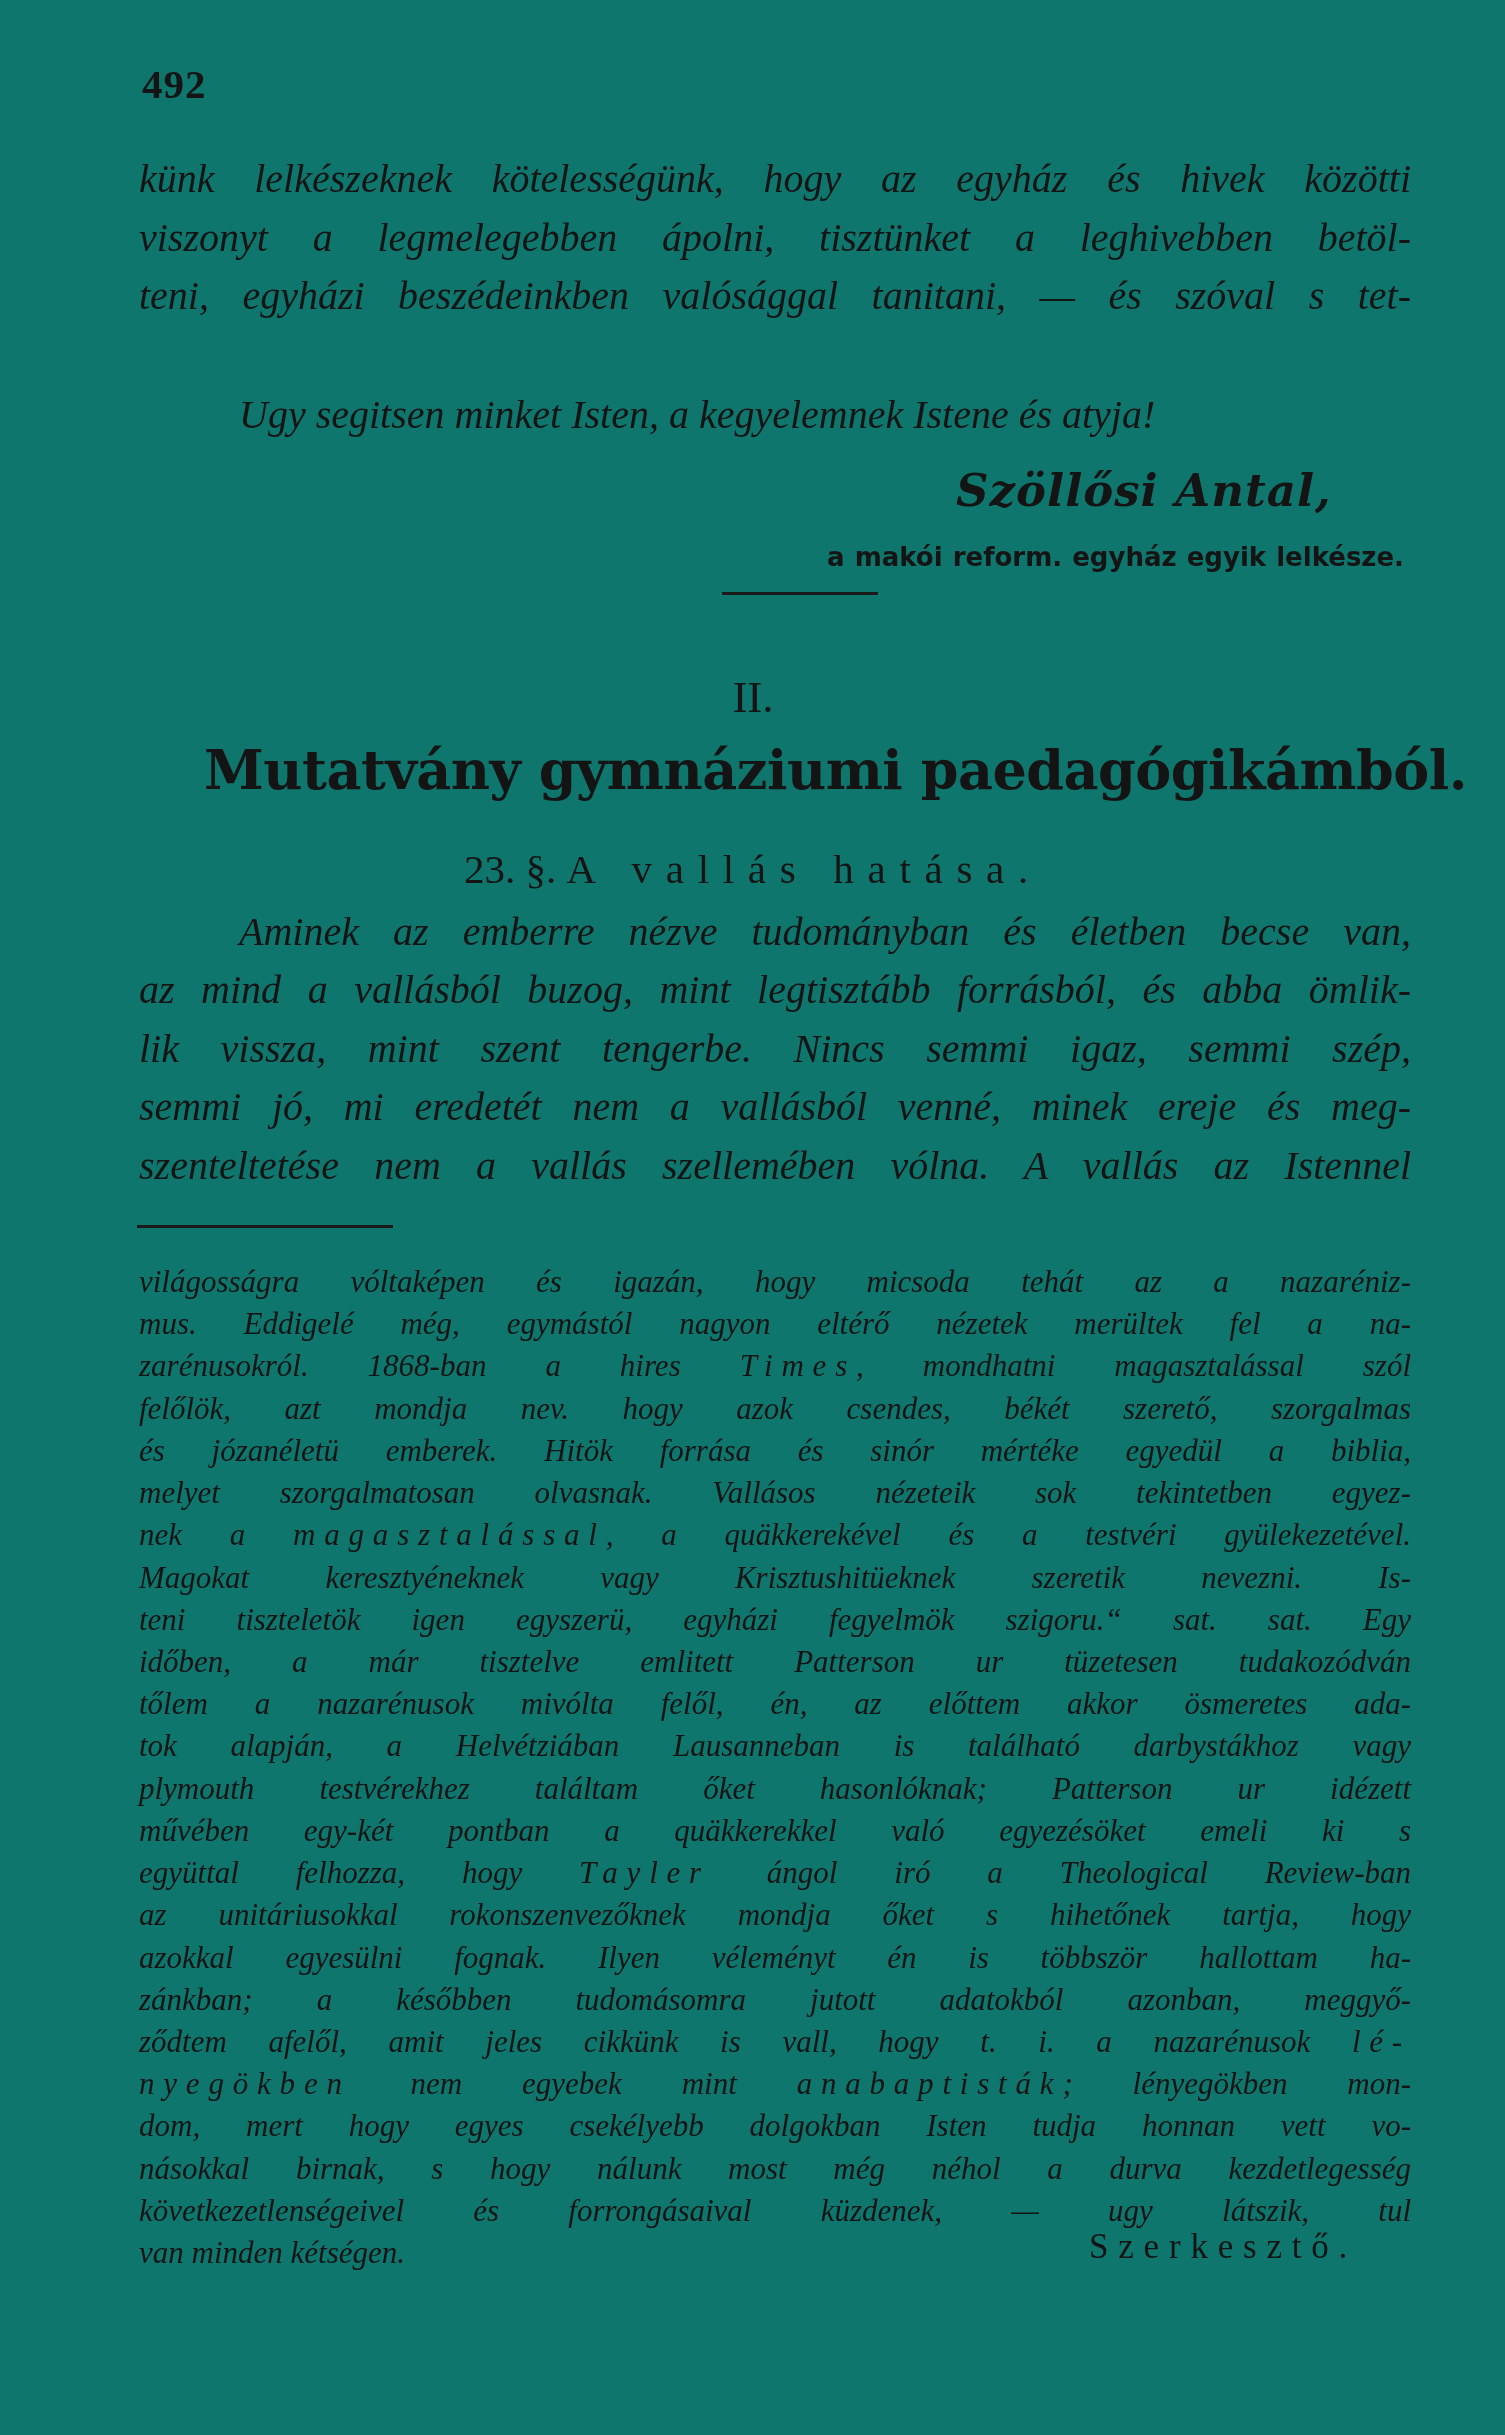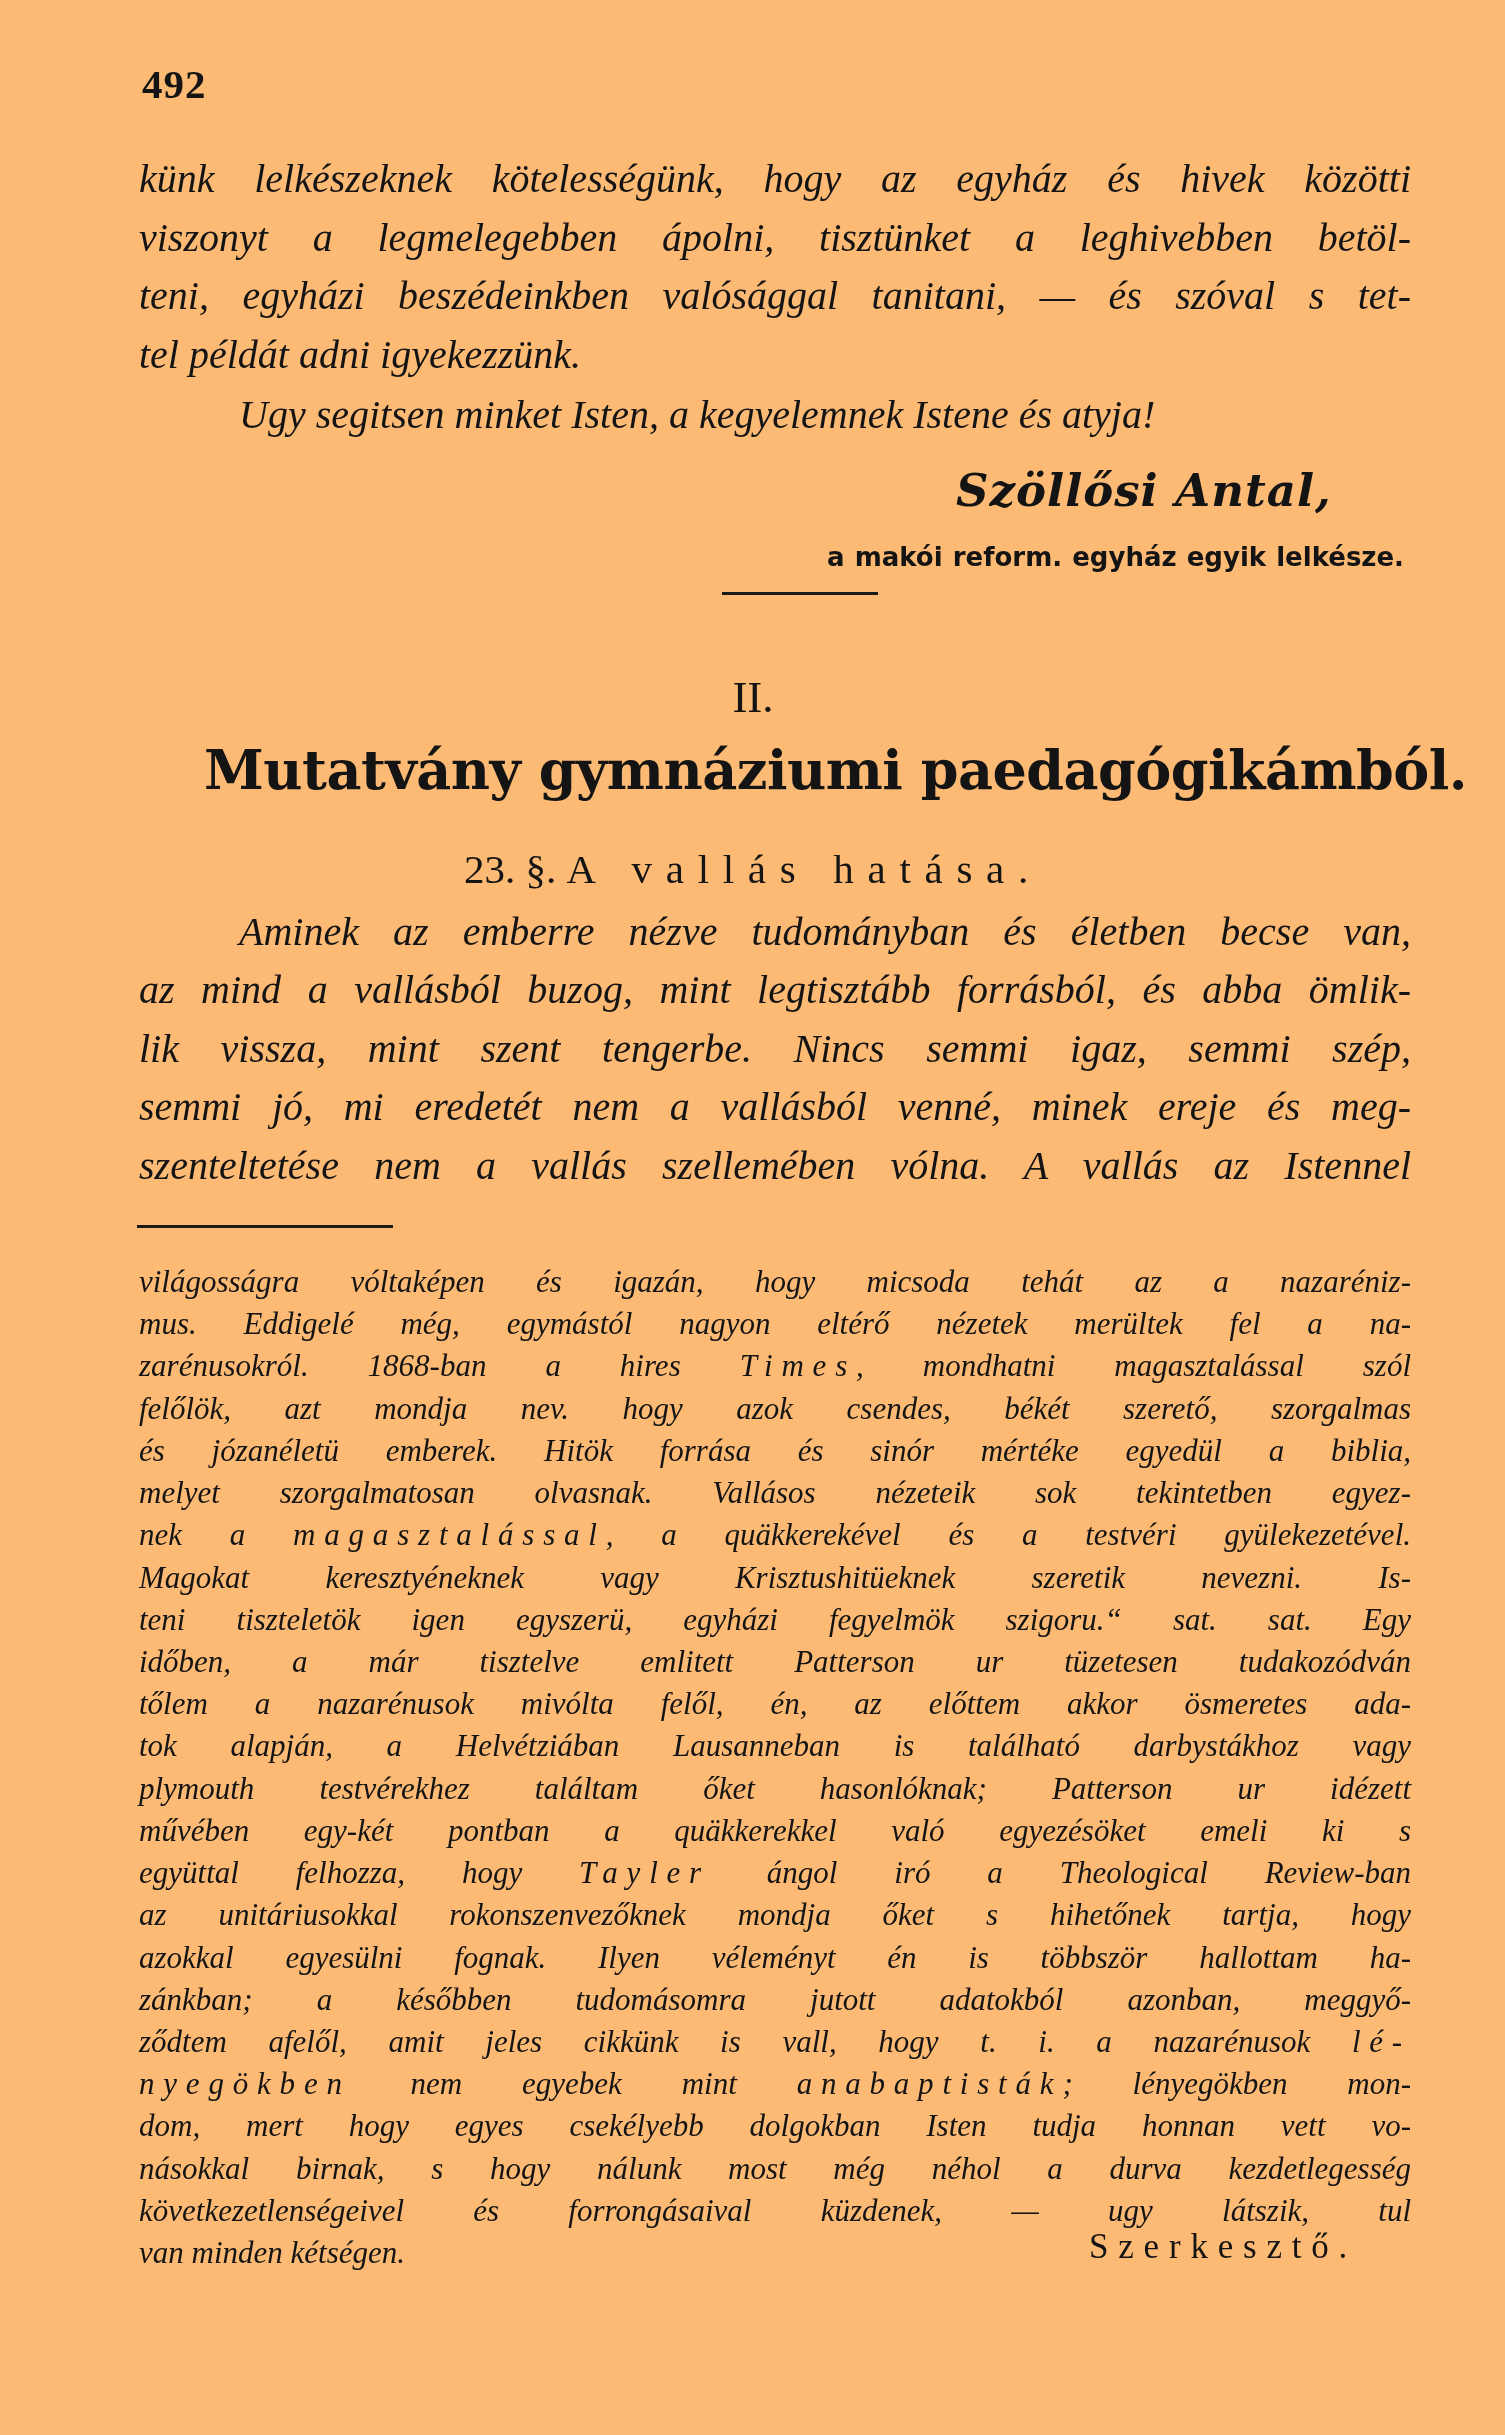--- a/index.html
+++ b/index.html
@@ -1,18 +1,18 @@
 <!DOCTYPE html>
 <html><head>
 <meta charset="utf-8">
 <style>
   html, body { margin:0; padding:0; background:#ffffff; }
   body { width:1506px; height:2435px; position:relative; overflow:hidden; color:#141414;
          font-family:"Liberation Serif", "DejaVu Serif", serif; }
-  .page { position:absolute; left:0; top:0; width:1506px; height:2435px; background:#fdba74; }
+  .page { position:absolute; left:0; top:0; width:1506px; height:2435px; background:#0f766e; }
   .page-number { position:absolute; left:142px; top:64px; font-size:41px; font-weight:bold; line-height:41px; letter-spacing:1px; }
   .line { position:absolute; left:139px; width:1272px; white-space:nowrap; text-align:justify; text-align-last:justify;font-style:italic; }
   .body-line { font-size:40px; line-height:45px; height:45px; }
   .body-line.last { text-align-last:left; }
   .body-line.indent { left:239px; width:1172px; }
   .signature-name { position:absolute; left:956px; top:466px; font-size:45px; font-weight:bold; font-style:italic;
                     font-family:"DejaVu Serif", serif; letter-spacing:1px; line-height:49px; }
   .signature-role { position:absolute; left:827px; top:542px; width:577px; font-size:26px; font-weight:bold;
                     font-family:"DejaVu Sans", sans-serif; line-height:31px; white-space:nowrap; text-align:justify; text-align-last:justify; }
   .rule-short { position:absolute; left:722px; top:592px; width:156px; height:2.9px; background:#1a1a1a; }
@@ -30,21 +30,20 @@
 </head>
 <body>
 
 <div class="page">
 
   <div class="page-number">492</div>
 
   <div class="line body-line" style="top:156px">künk lelkészeknek kötelességünk, hogy az egyház és hivek közötti</div>
   <div class="line body-line" style="top:215px">viszonyt a legmelegebben ápolni, tisztünket a leghivebben betöl-</div>
   <div class="line body-line" style="top:273px">teni, egyházi beszédeinkben valósággal tanitani, — és szóval s tet-</div>
-  <div class="line body-line last" style="top:332px">tel példát adni igyekezzünk.</div>
 
   <div class="line body-line last" style="top:392px; left:239px; width:1131px;">Ugy segitsen minket Isten, a kegyelemnek Istene és atyja!</div>
 
   <div class="signature-name">Szöllősi Antal,</div>
   <div class="signature-role">a makói reform. egyház egyik lelkésze.</div>
 
   <div class="rule-short"></div>
 
   <div class="section-number">II.</div>
   <div class="section-title">Mutatvány gymnáziumi paedagógikámból.</div>

